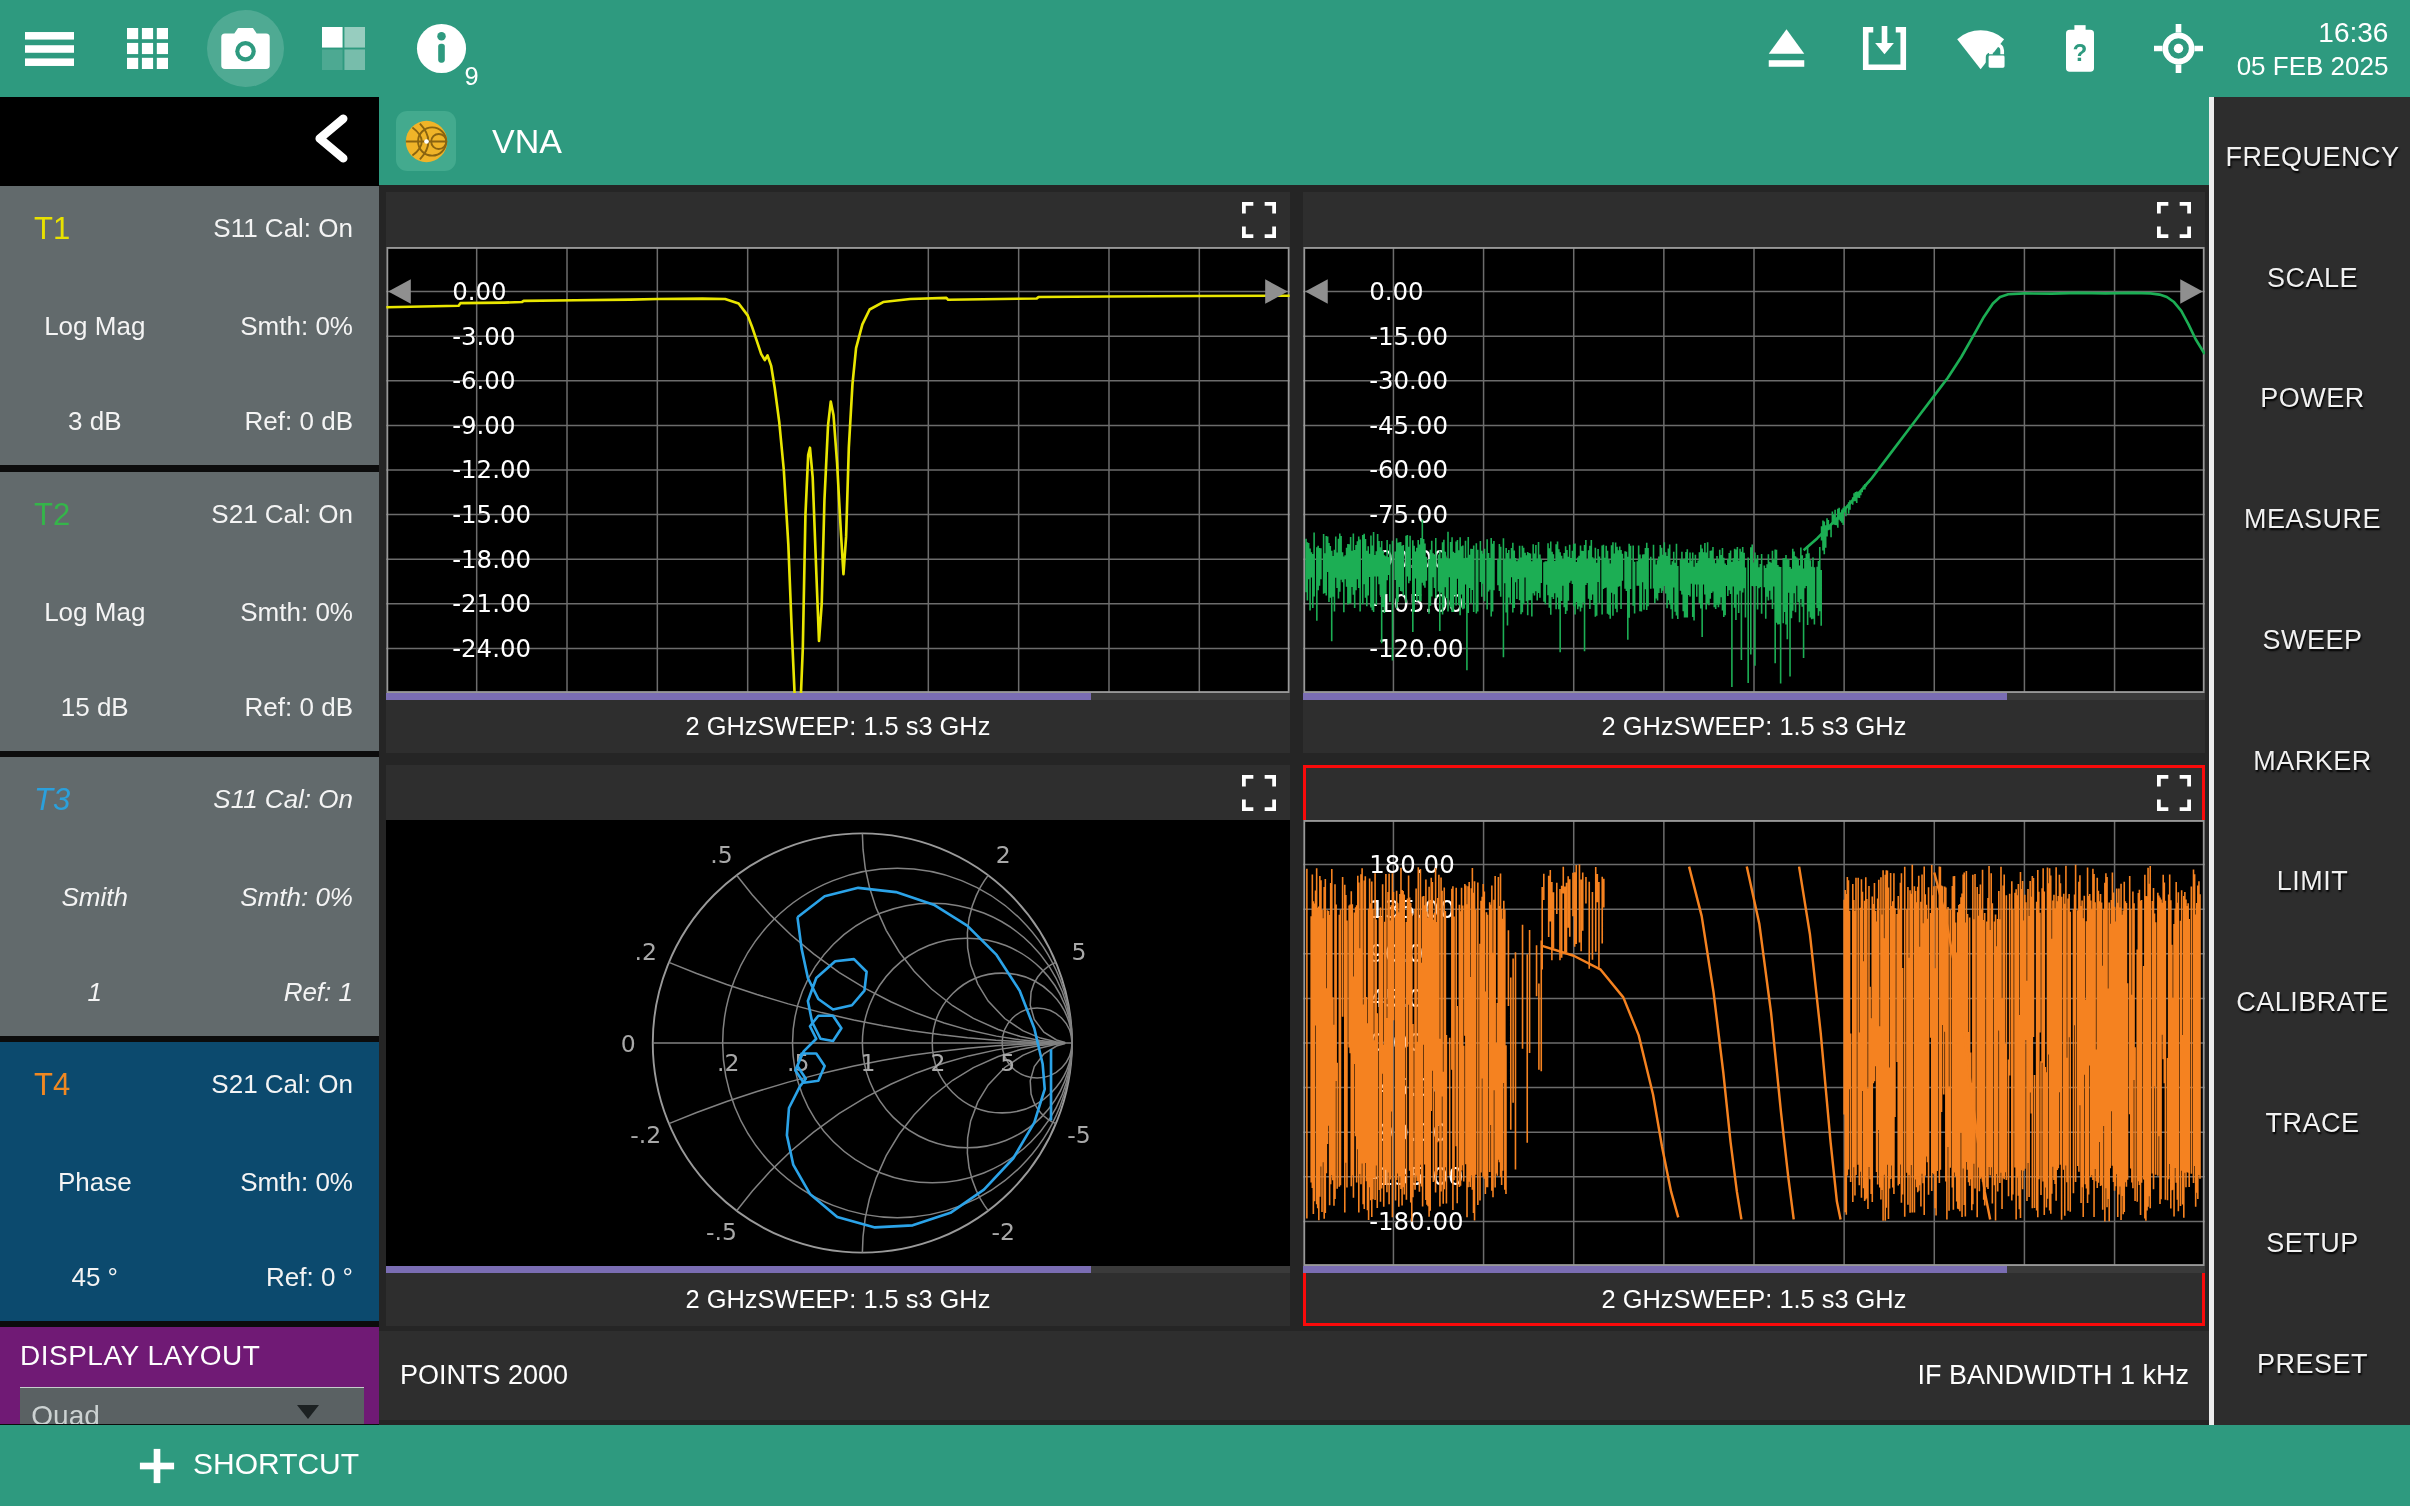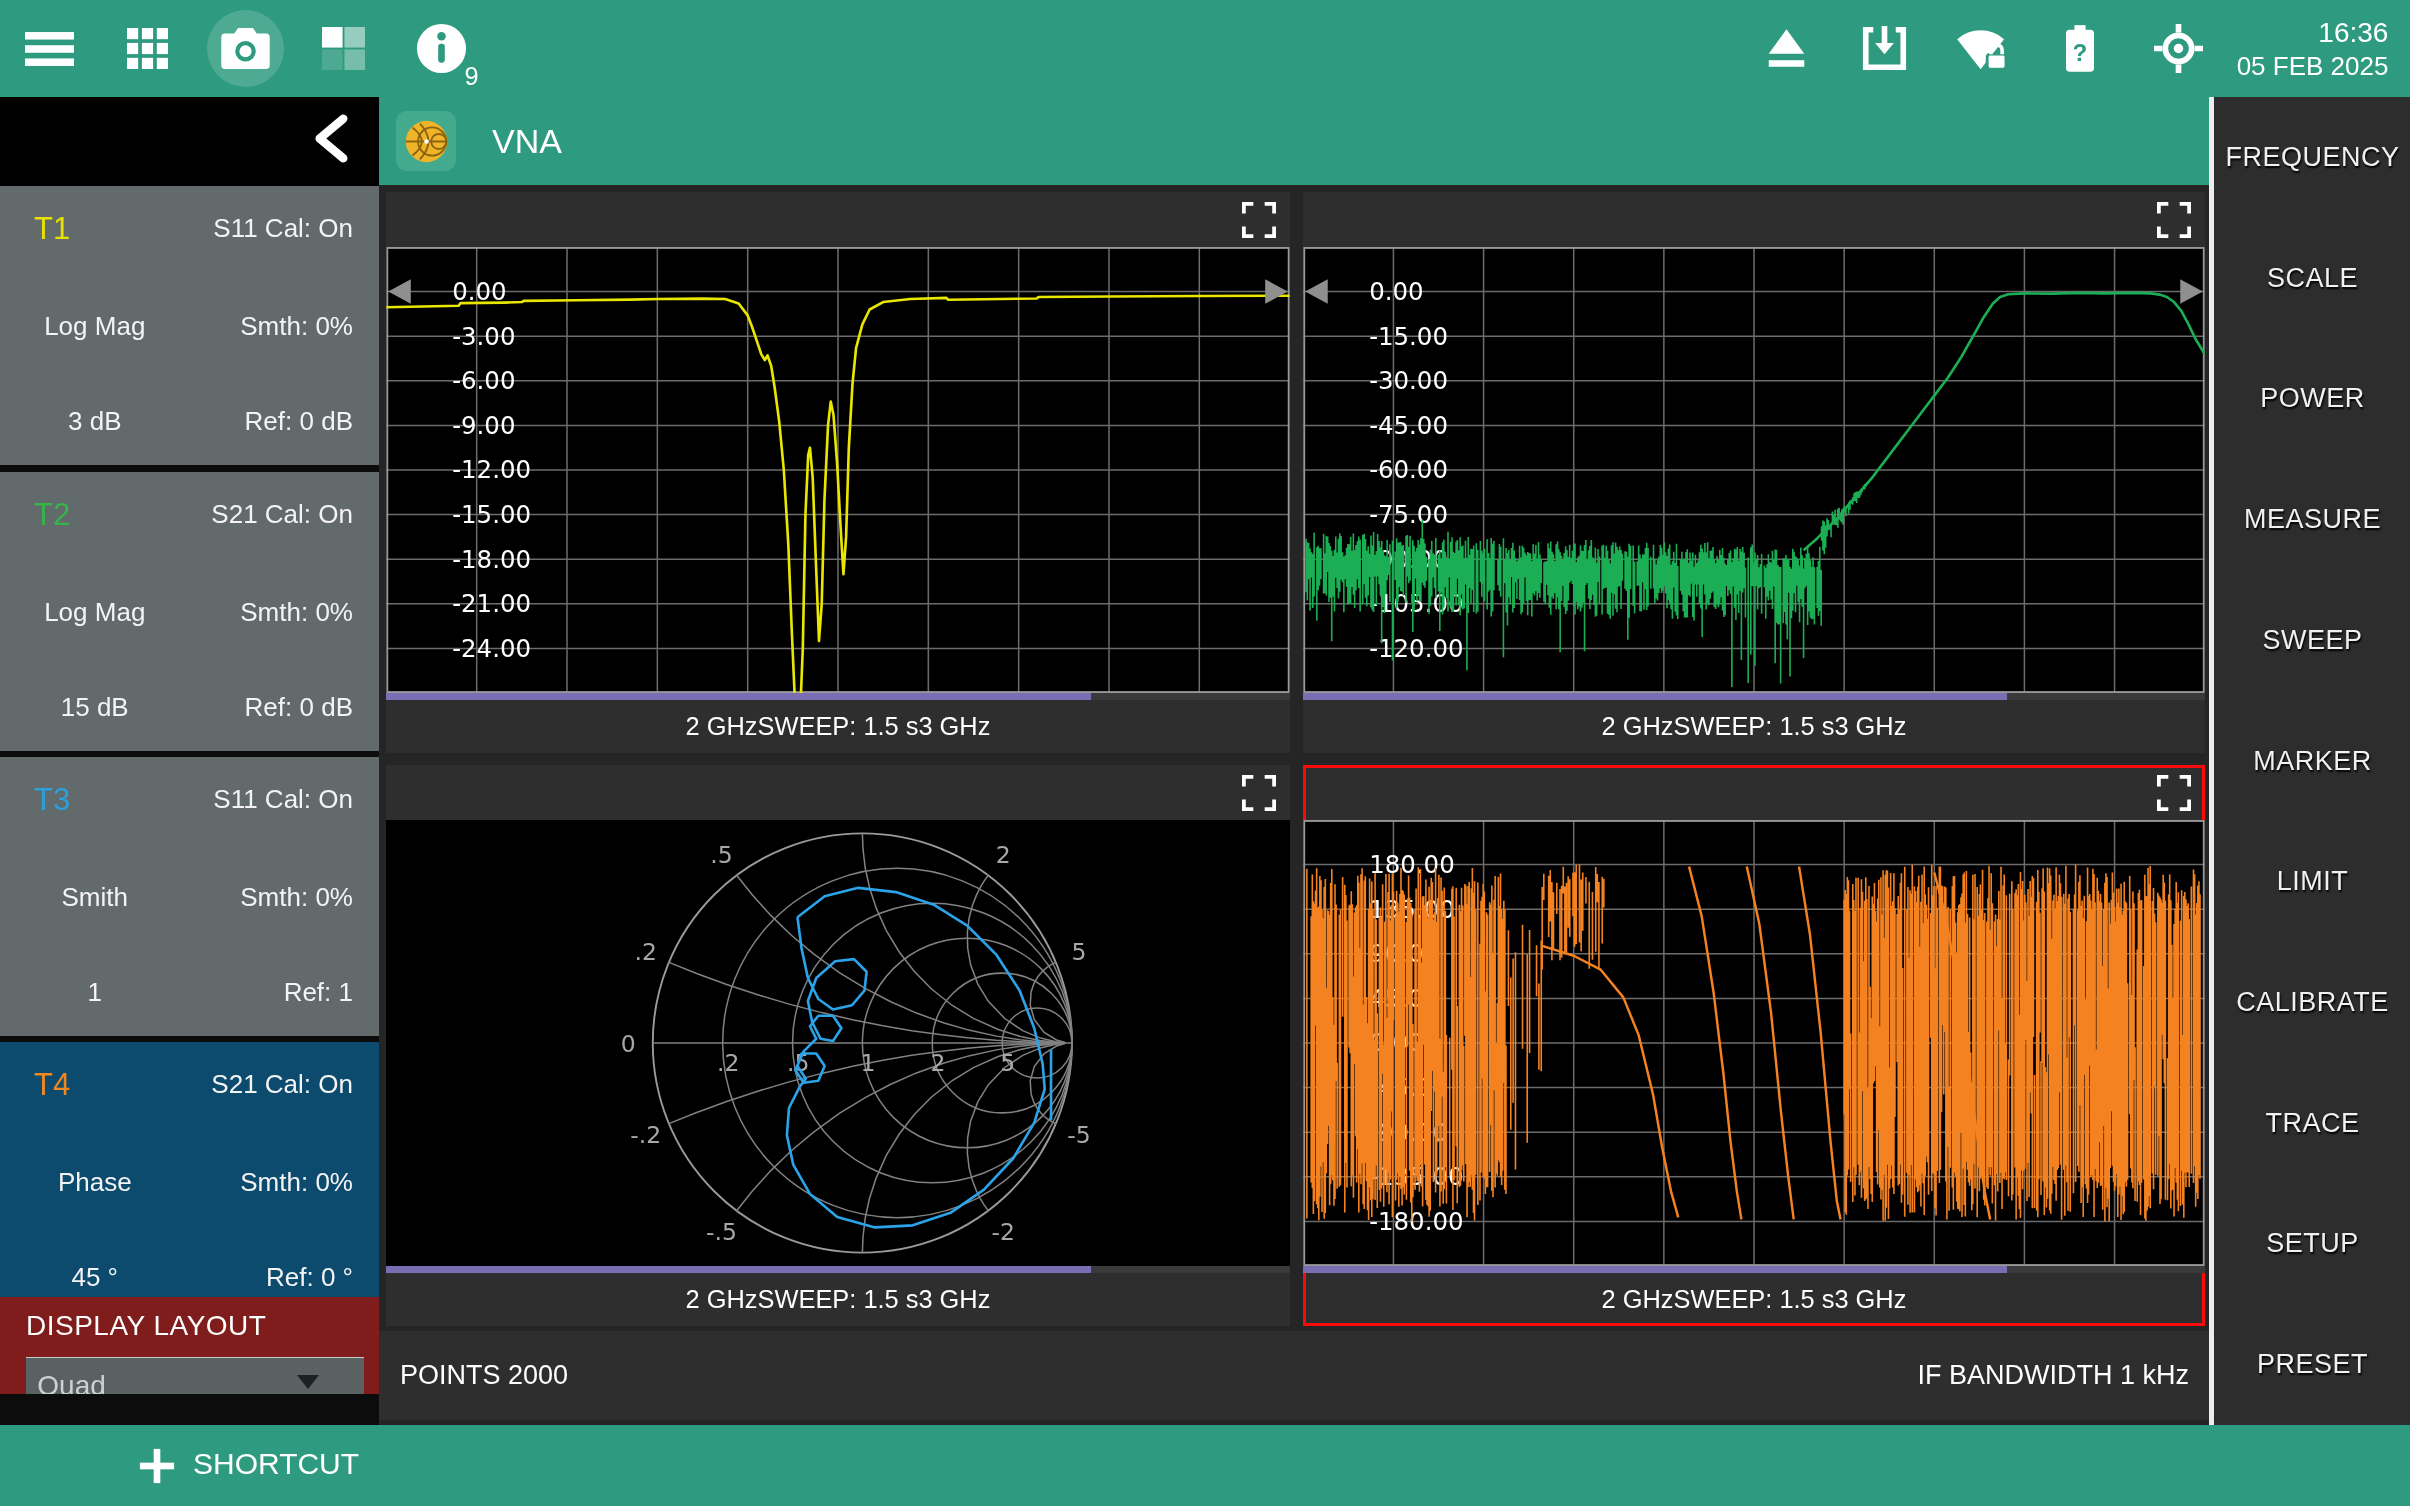--- a/index.html
+++ b/index.html
@@ -26,22 +26,22 @@
   .sb-header{position:absolute;left:0;top:0;width:379px;height:89px;background:#000;}
   .collapse{position:absolute;right:24.5px;top:13px;background:none;border:none;cursor:pointer;padding:3.8px;}
   .trace-panel{position:absolute;left:0;width:379px;height:279px;background:#626a6c;
                display:flex;flex-direction:column;justify-content:space-between;
                padding:24.5px 0 28px 0;box-sizing:border-box;cursor:pointer;}
   .trace-panel.selected{background:#0c4a6e;}
   .tp-row{display:grid;grid-template-columns:1fr 1fr;align-items:center;font-size:26px;color:#f4f4f4;}
   .tp-row .l{text-align:center;}
   .tp-row .r{text-align:right;padding-right:26px;}
   .tp-row .tid{text-align:left;padding-left:34px;font-size:31px;}
-  .dl-section{position:absolute;left:0;top:1200px;width:379px;height:97px;background:#7f1d1d;
-              padding:13px 15px 0 26px;box-sizing:border-box;overflow:hidden;}
+  .dl-section{position:absolute;left:0;top:1230px;width:379px;height:97px;background:#701a75;
+              padding:13px 15px 0 20px;box-sizing:border-box;overflow:hidden;}
   .dl-label{font-size:28px;color:#fdfdfd;letter-spacing:0.5px;}
   .dl-select{margin-top:15px;height:55px;background:#5a6163;border-top:1.9px solid #c7cccc;
              display:flex;align-items:center;position:relative;cursor:pointer;font-size:28px;color:#ccd2d2;
              padding-left:11.3px;}
   .caret{position:absolute;right:45px;top:17px;width:0;height:0;
          border-left:11.3px solid transparent;border-right:11.3px solid transparent;border-top:14px solid #1c2122;}
 
   
   .vna-bar{position:absolute;left:379px;top:97px;width:1831px;height:88px;background:#2e9a7f;
            display:flex;align-items:center;}
@@ -236,21 +236,21 @@
           </div>
           <div class="tp-row">
             <span class="l">Log Mag</span>
             <span class="r">Smth: 0%</span>
           </div>
           <div class="tp-row">
             <span class="l">15 dB</span>
             <span class="r">Ref: 0 dB</span>
           </div>
         </div>
-        <div class="trace-panel" style="top: 660px;">
+        <div class="trace-panel" style="top: 660px; font-style: italic;">
           <div class="tp-row">
             <span class="tid" style="color: rgb(43, 160, 220);">T3</span>
             <span class="r">S11 Cal: On</span>
           </div>
           <div class="tp-row">
             <span class="l">Smith</span>
             <span class="r">Smth: 0%</span>
           </div>
           <div class="tp-row">
             <span class="l">1</span>

